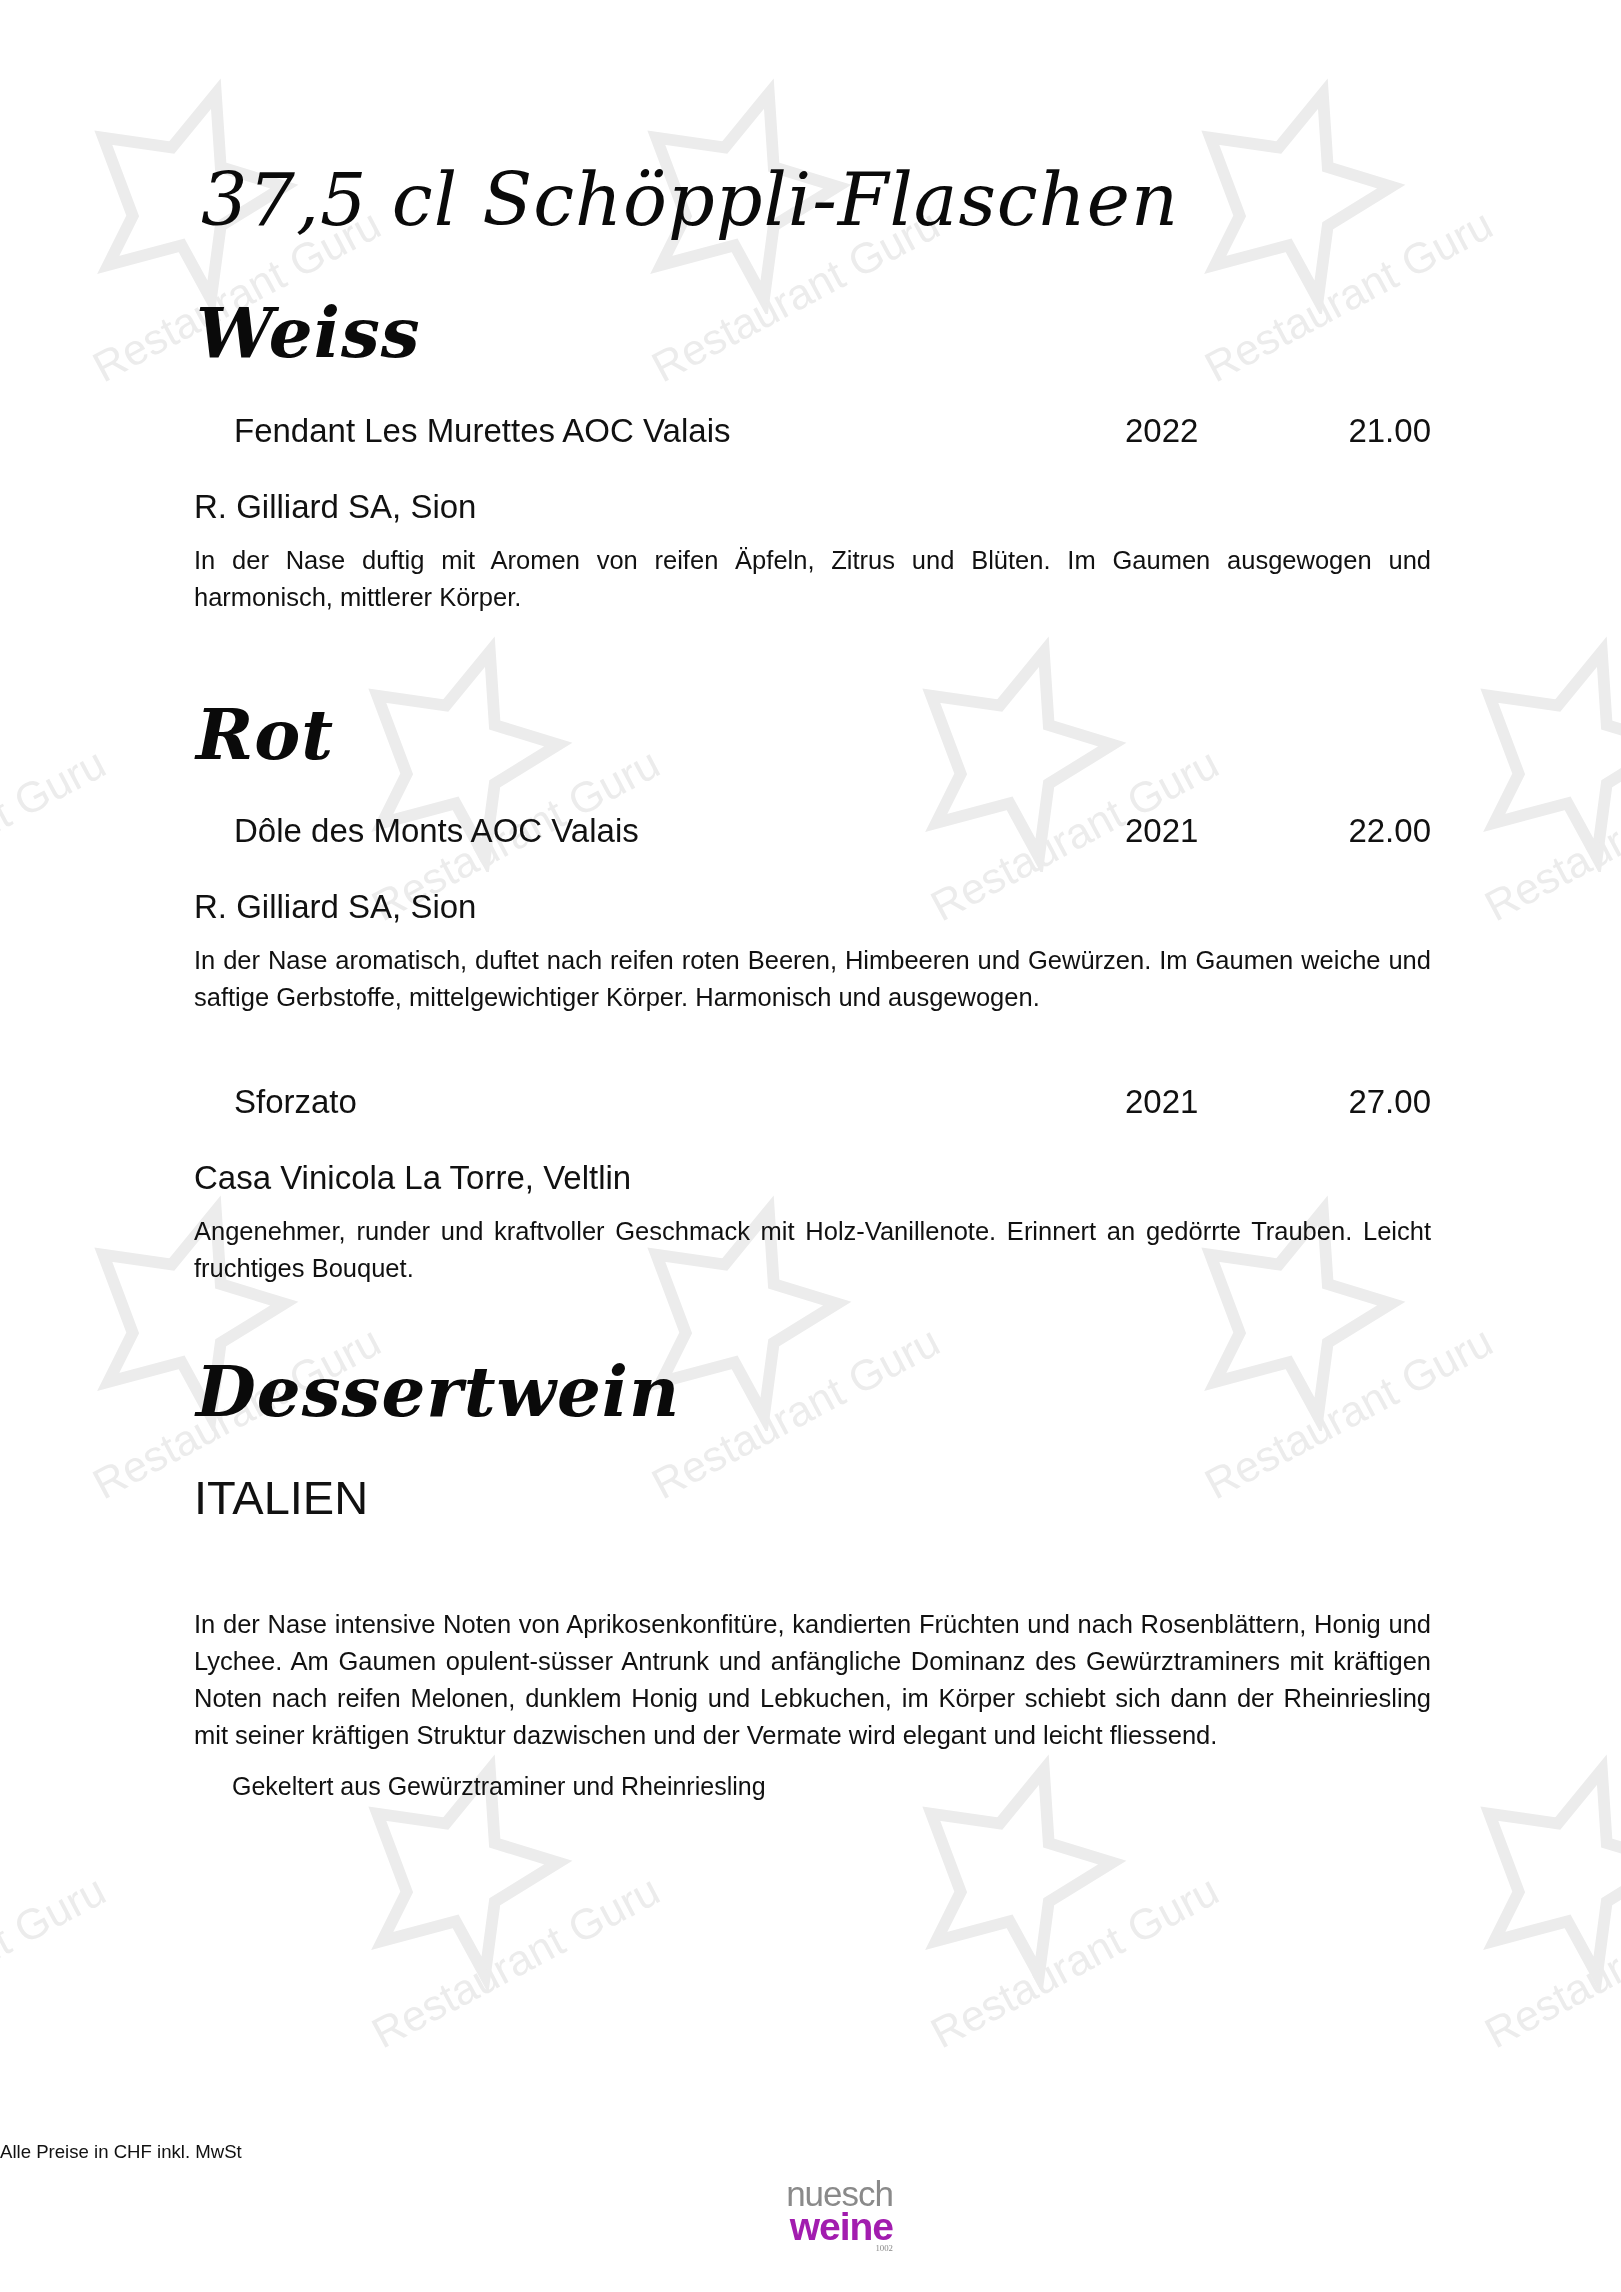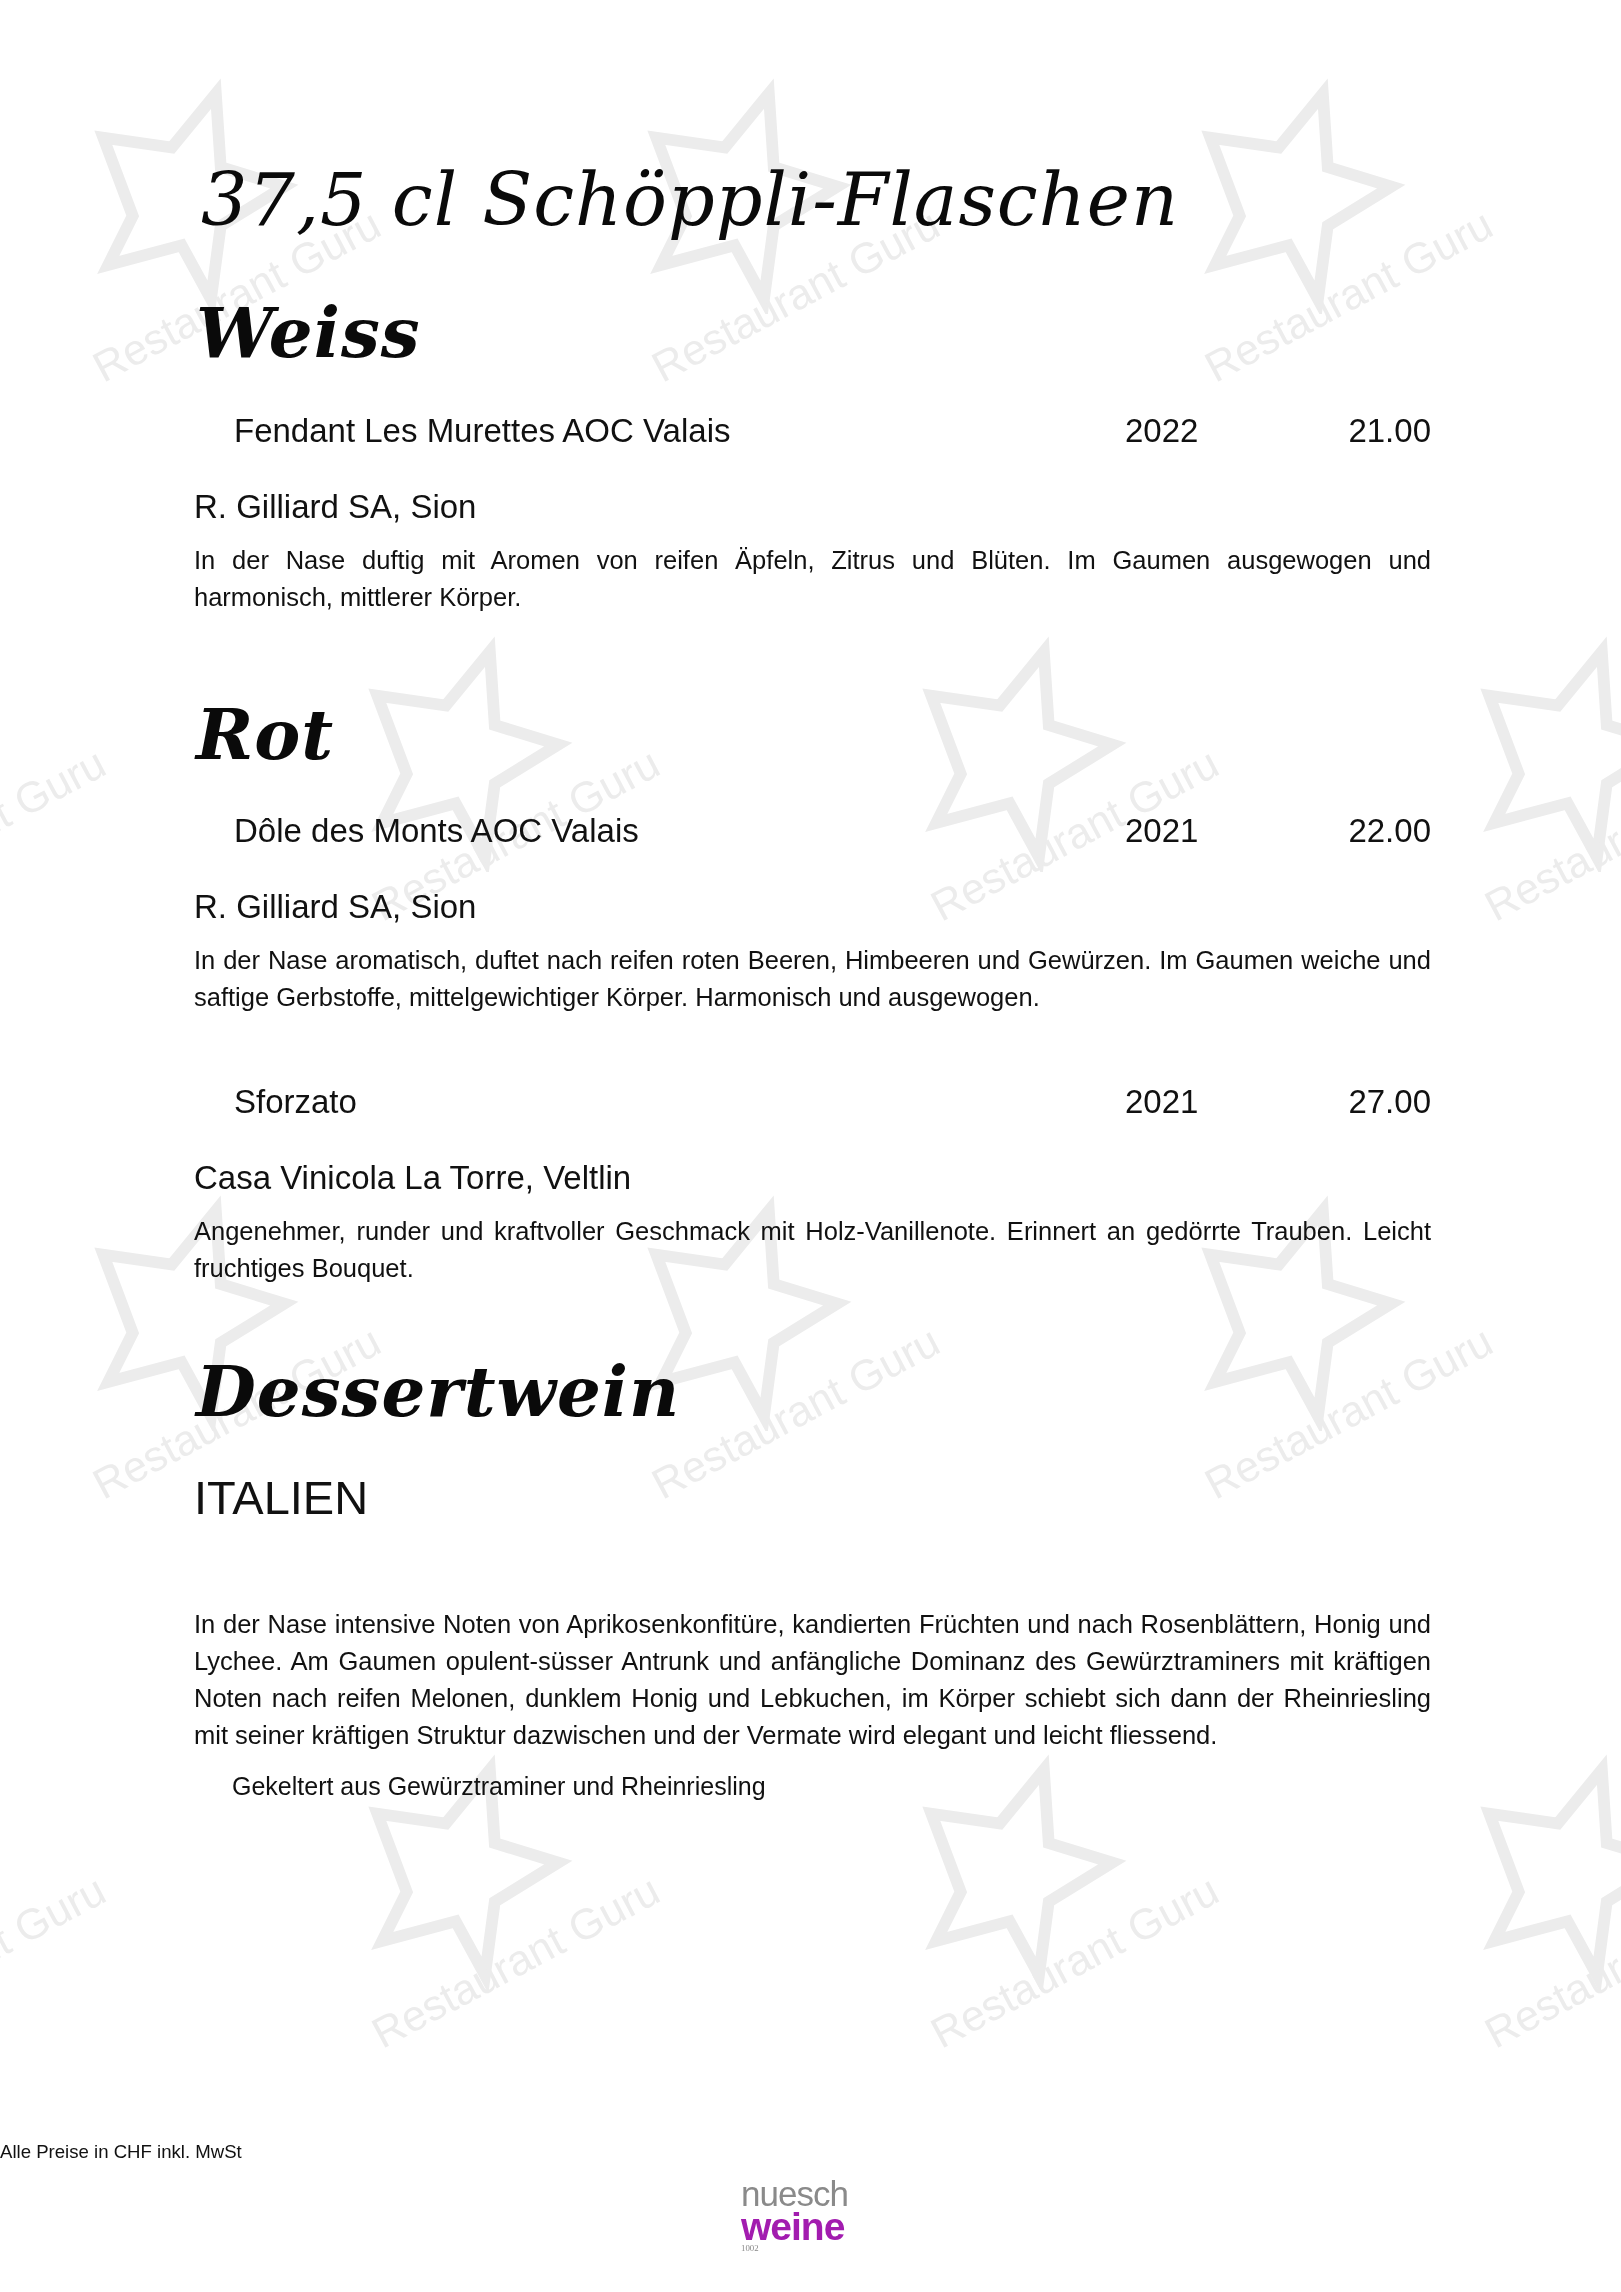--- a/index.html
+++ b/index.html
@@ -31,21 +31,21 @@
   .wine-price { position:absolute; right:0; top:0; }
   .wine-producer { font-size:33px; height:47px; line-height:47px;margin-top:24px; }
   .wine-desc {
     font-size:25.5px; line-height:37px; text-align:justify; margin-top:11.8px;
     text-align-last:left;
   }
   .wine-note { font-size:25px; line-height:37px; margin-top:13.7px;margin-left:38px; }
   .footer-text {
     position:absolute; left:0; width:1621px; top:2141px; font-size:18.6px;
   }
-  .logo { position:absolute; left:741px; top:2178px; width:114px; text-align:left; }
+  .logo { position:absolute; left:779px; top:2178px; width:114px; text-align:right; }
   .logo-top { font-size:35px; color:#8a8a8a; line-height:31px; letter-spacing:-1px; }
   .logo-bottom { font-size:39px; font-weight:bold; color:#a21caf; line-height:35px; letter-spacing:-1px; }
   .logo-year { font-size:8.8px; color:#888; font-family:"Liberation Serif", serif; line-height:9.8px; }
 </style>
 </head>
 <body>
 
 <div class="wm-layer">
   <svg class="wm-icon" style="left:74px;top:69px" viewBox="0 0 230 250">
       <path d="M30 70 L60 150 L35 200 L110 180 L140 235 L150 160 L215 120 L150 100 L145 25 L100 80 Z" fill="none" stroke="#ececec" stroke-width="12"></path>

